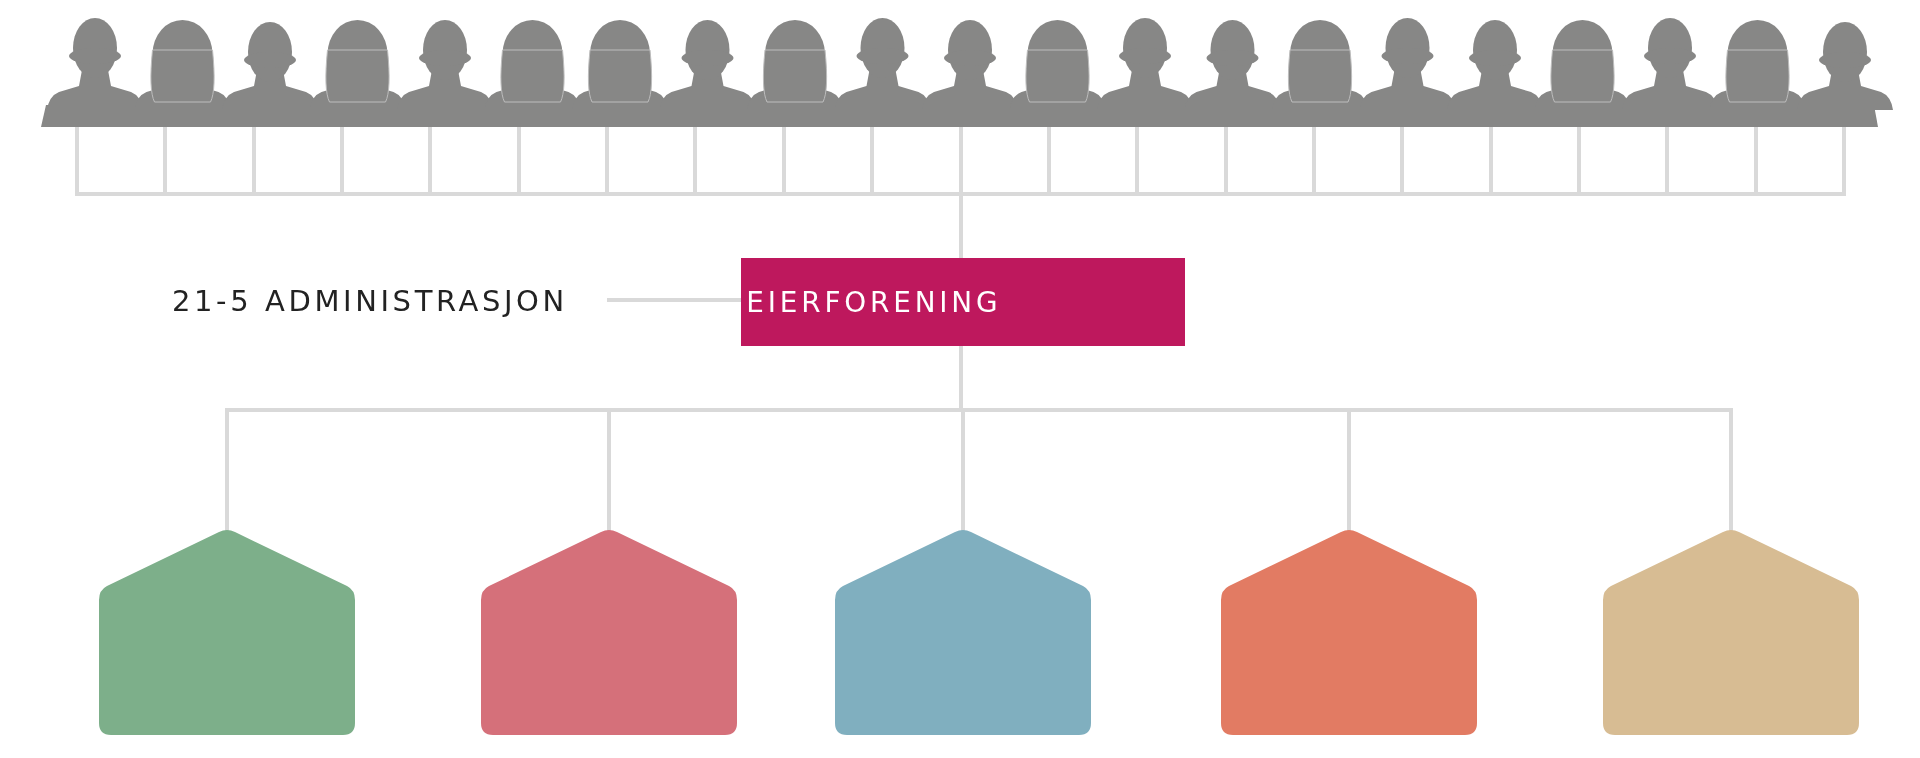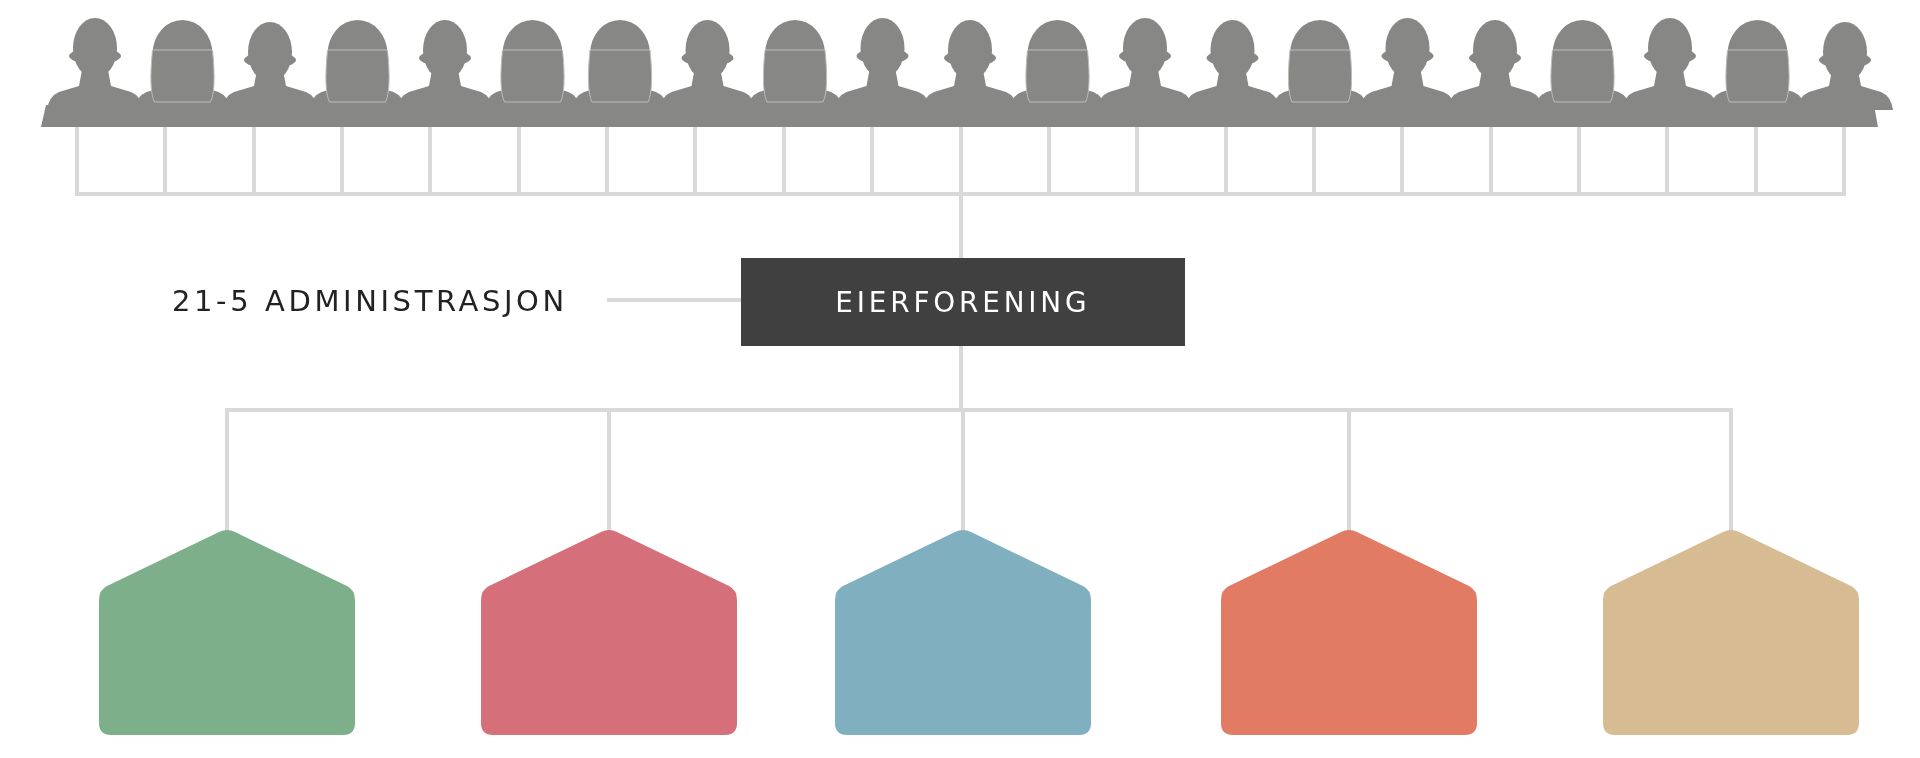--- a/index.html
+++ b/index.html
@@ -1,21 +1,21 @@
 <!DOCTYPE html>
 <html><head>
 <meta charset="utf-8">
 <style>
   html, body { margin: 0; padding: 0; background: #ffffff; }
   body { width: 1920px; height: 758px; position: relative; overflow: hidden; font-family: "Liberation Sans", sans-serif; }
   #stage { position: absolute; left: 0; top: 0; width: 1920px; height: 736px; }
   .line { position: absolute; background: #d9d9d9; }
   #owner-box {
     position: absolute; left: 741px; top: 258px; width: 444px; height: 88px;
-    background: #404040; display: flex; align-items: center; justify-content: center;
+    background: #be185d; display: flex; align-items: center; justify-content: flex-start;
   }
   #owner-box span {
     color: #ffffff; font-size: 29px; letter-spacing: 4px; font-weight: 400;
     font-family: "DejaVu Sans", sans-serif; transform: scaleX(0.96);
   }
   #admin-label {
     position: absolute; left: 172px; top: 281px; height: 40px; line-height: 40px;
     color: #222222; font-size: 29px; letter-spacing: 3.6px; white-space: nowrap;
     font-family: "DejaVu Sans", sans-serif;
   }

